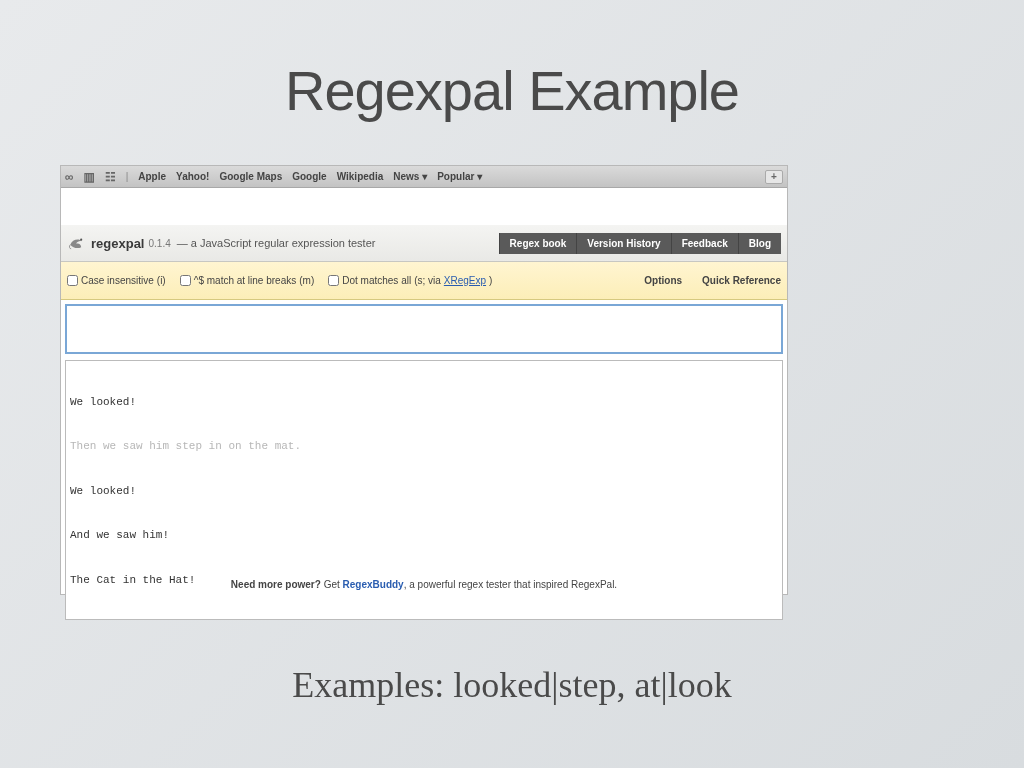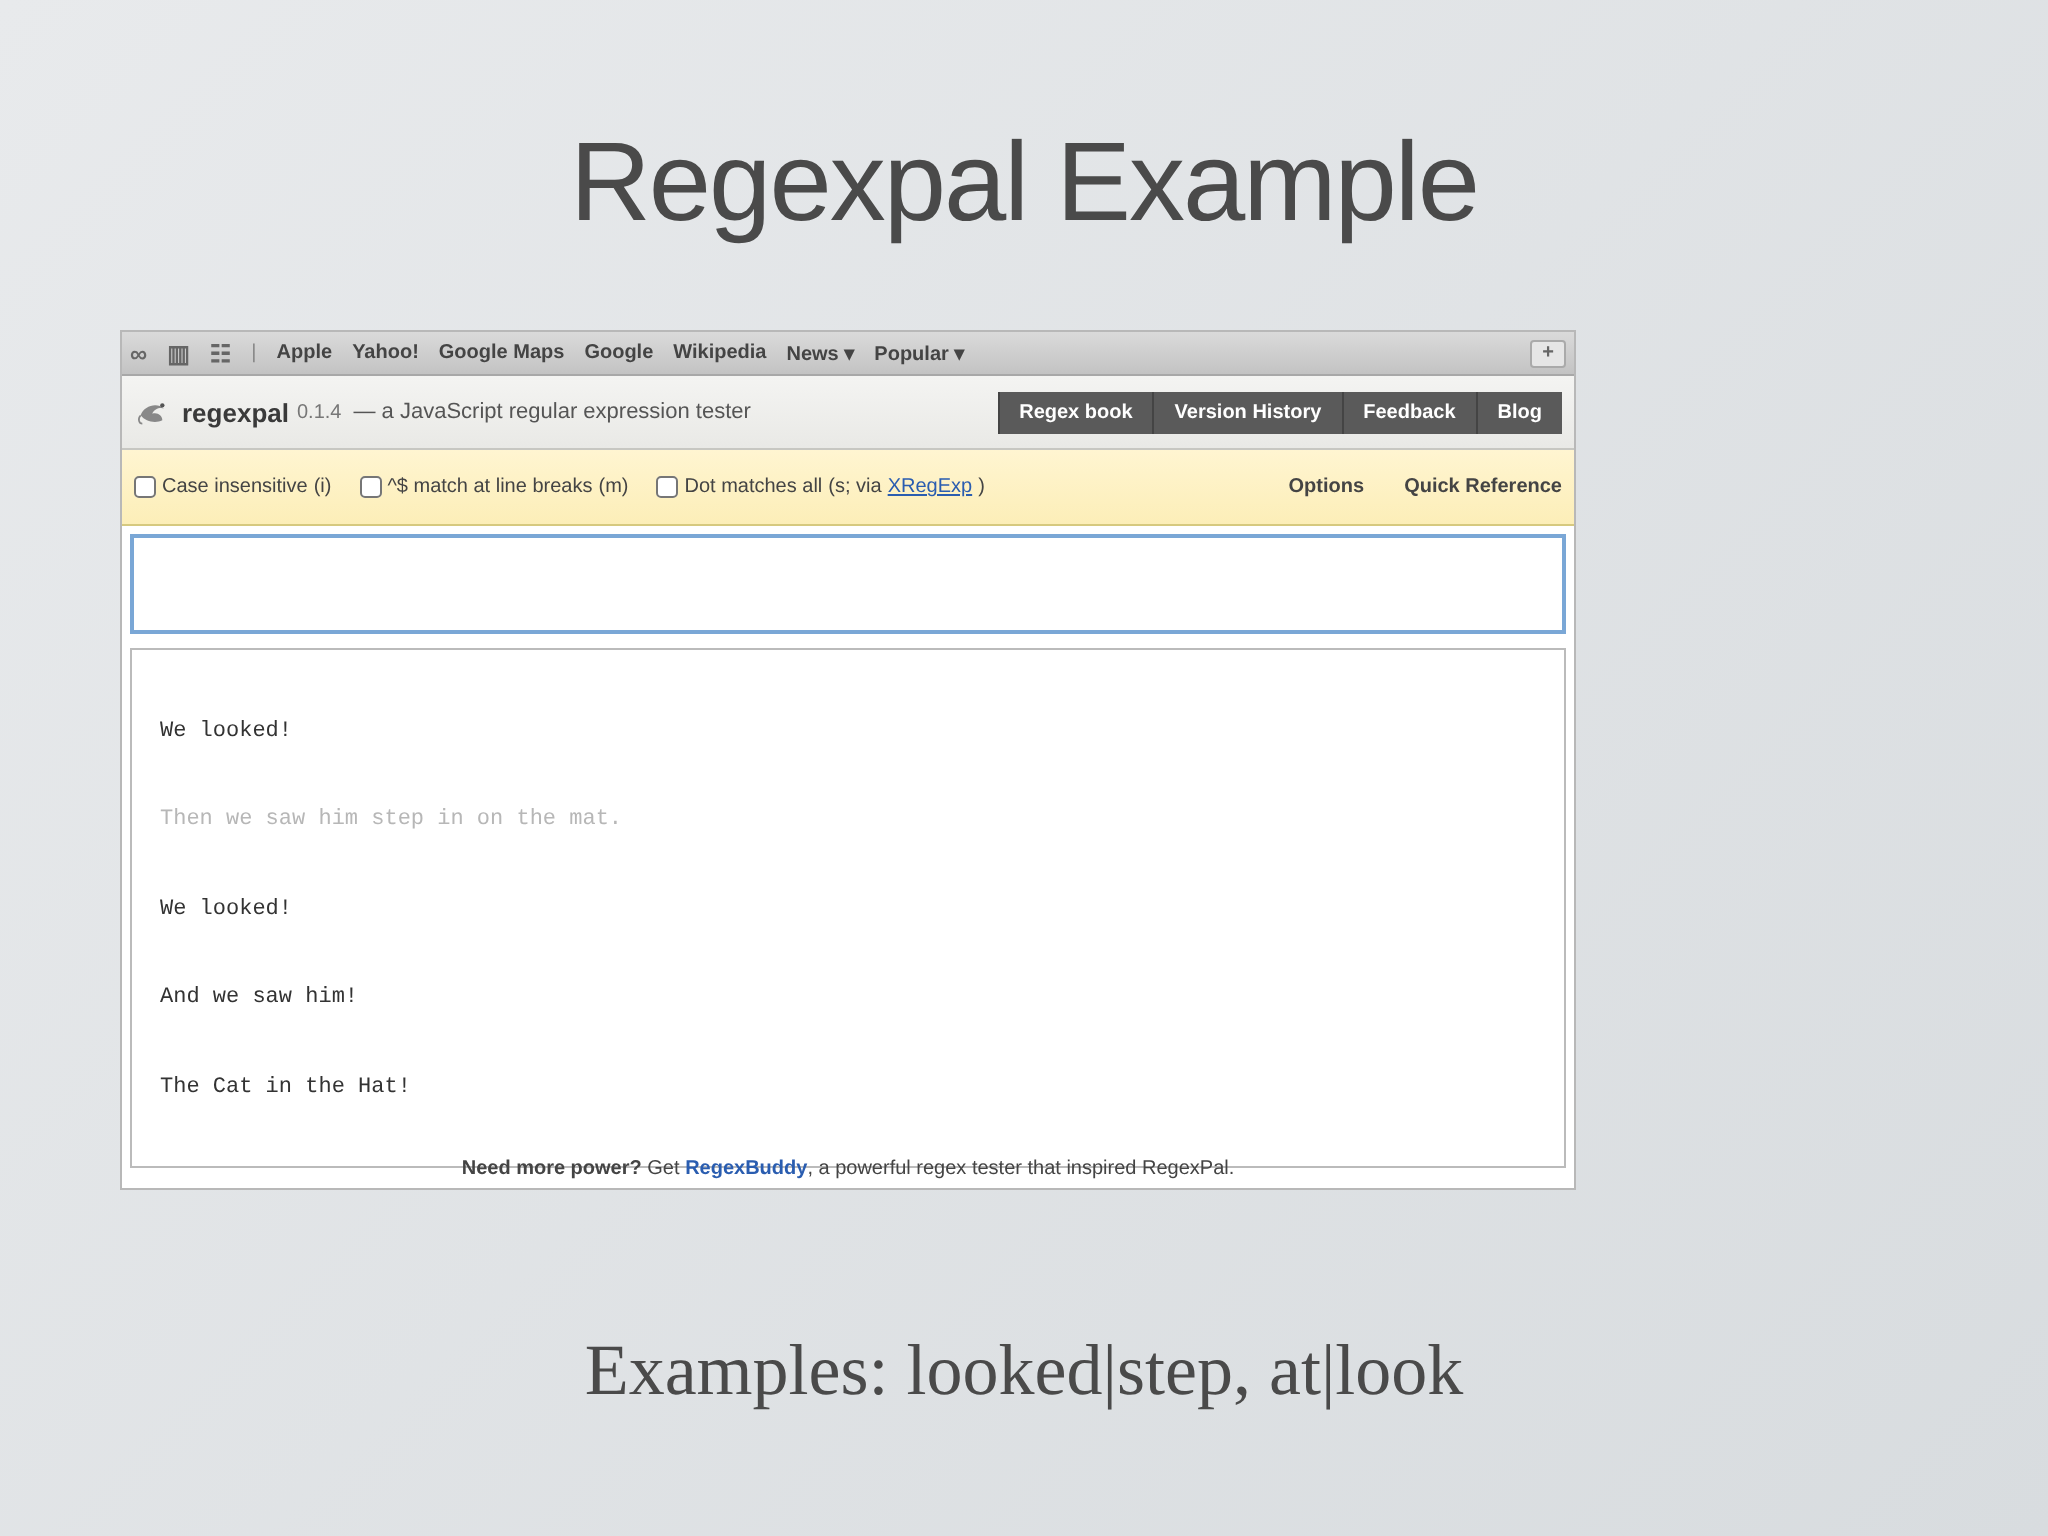--- a/index.html
+++ b/index.html
@@ -63,20 +63,21 @@
   }
   
   .rp-header {
     display: flex;
     align-items: center;
     height: 37px;
     background: linear-gradient(#f4f4f2, #e9e9e6);
     border-bottom: 1px solid #c7c7c2;
     padding: 0 6px;
     font-size: 11px;
+    margin-top: 37px;
   }
   .rp-logo {
     width: 20px; height: 20px;
     display: inline-block;
     margin-right: 4px;
   }
   .rp-logo svg { width: 20px; height: 20px; }
   .brand { font-weight: bold; color: #3a3a3a; font-size: 13px; margin-right: 4px; }
   .ver { color: #777; font-size: 10px; margin-right: 6px; }
   .tagline { color: #555; font-size: 11px; }
@@ -117,21 +118,21 @@
     resize: none;
     width: calc(100% - 8px);
     outline: none;
   }
   
   .test-text {
     margin: 2px 4px 12px 4px;
     height: 260px;
     border: 1px solid #bbb;
     background: #fff;
-    padding: 4px 14px;
+    padding: 4px 4px;
     font-family: "Courier New", monospace;
     font-size: 11px;
     color: #333;
     white-space: pre;
     overflow: hidden;
     width: calc(100% - 8px);
     line-height: 1.35;
   }
   .test-text .dim { color: #b7b7b7; }
   

